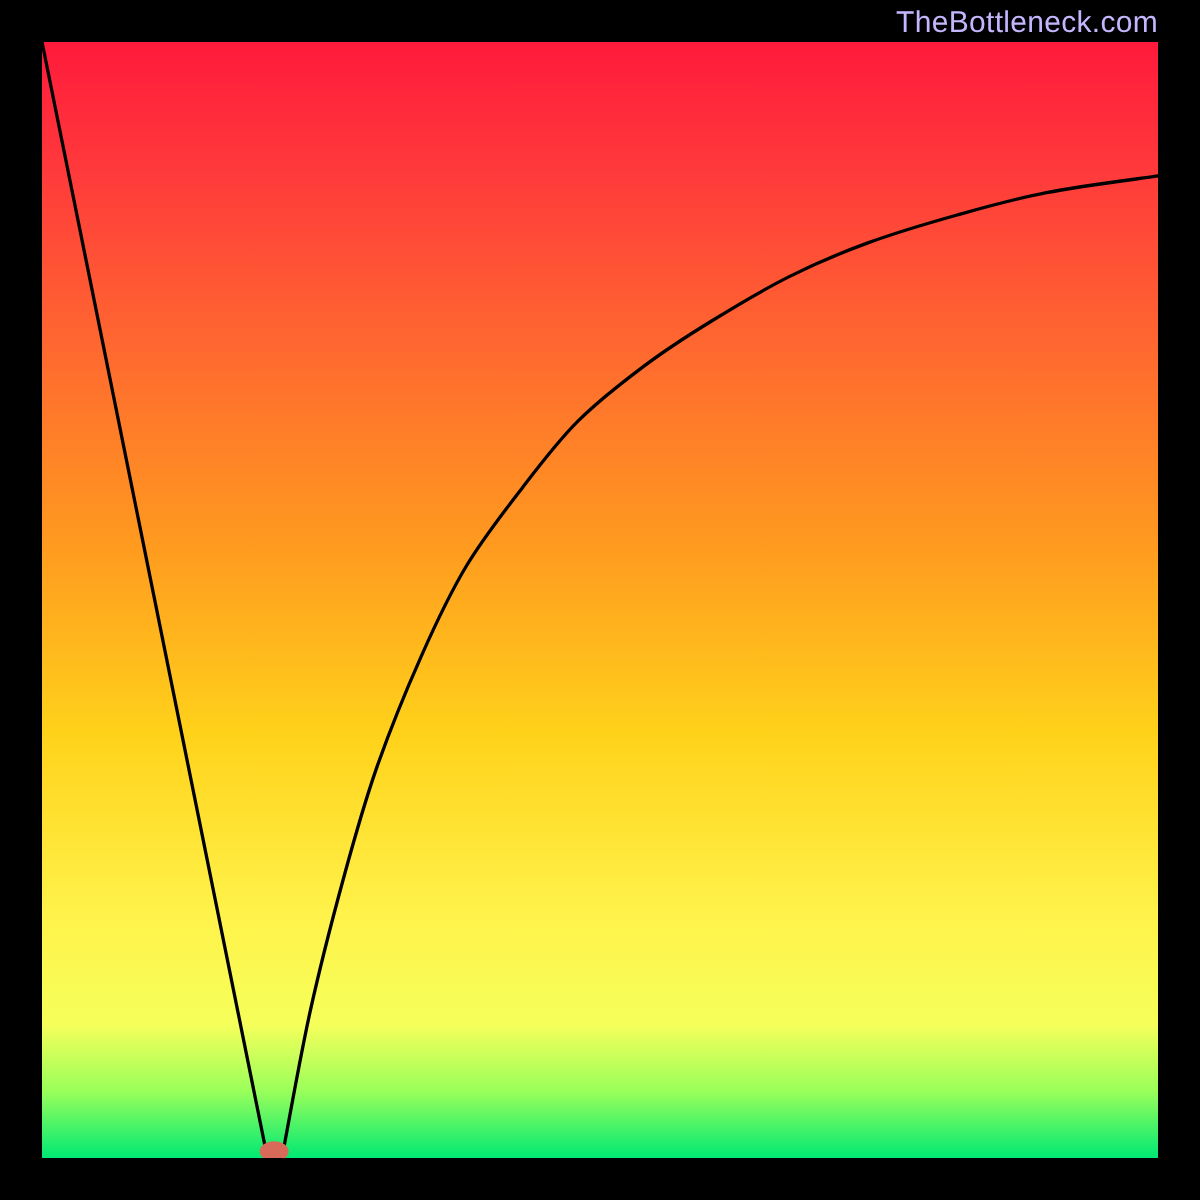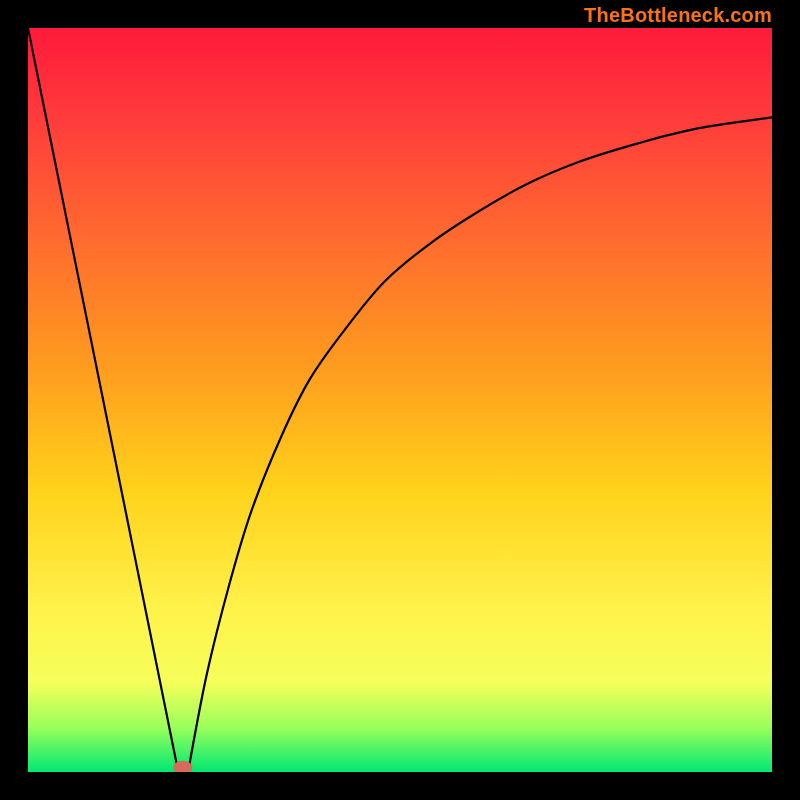--- a/index.html
+++ b/index.html
@@ -23,23 +23,23 @@
     position: absolute;
     left: 0;
     top: 0;
     width: 744px;
     height: 744px;
   }
   .watermark {
     position: absolute;
     top: 4px;
     right: 28px;
-    color: #f97316;
+    color: #c4b5fd;
     font-size: 20px;
-    font-weight: 700;
+    font-weight: 400;
     letter-spacing: 0.2px;
   }
   svg { display: block; }
 </style>
 </head>
 <body>
 
 <div class="watermark">TheBottleneck.com</div>
 
 <div class="frame">

